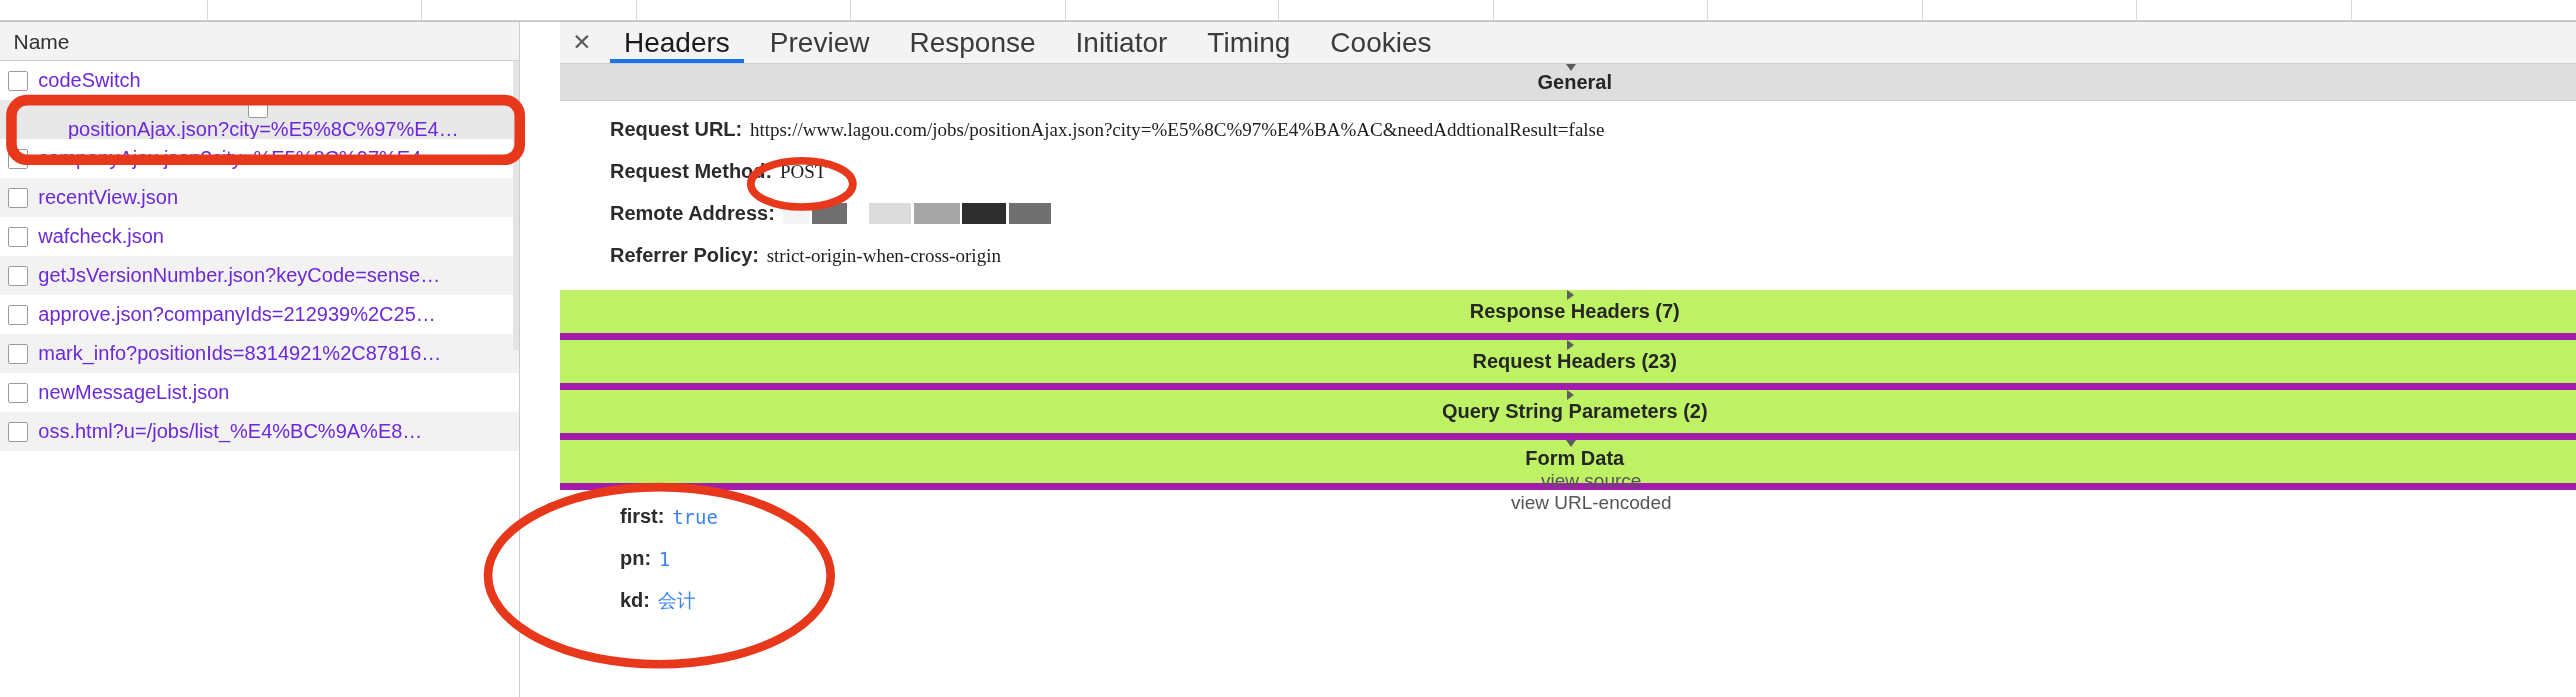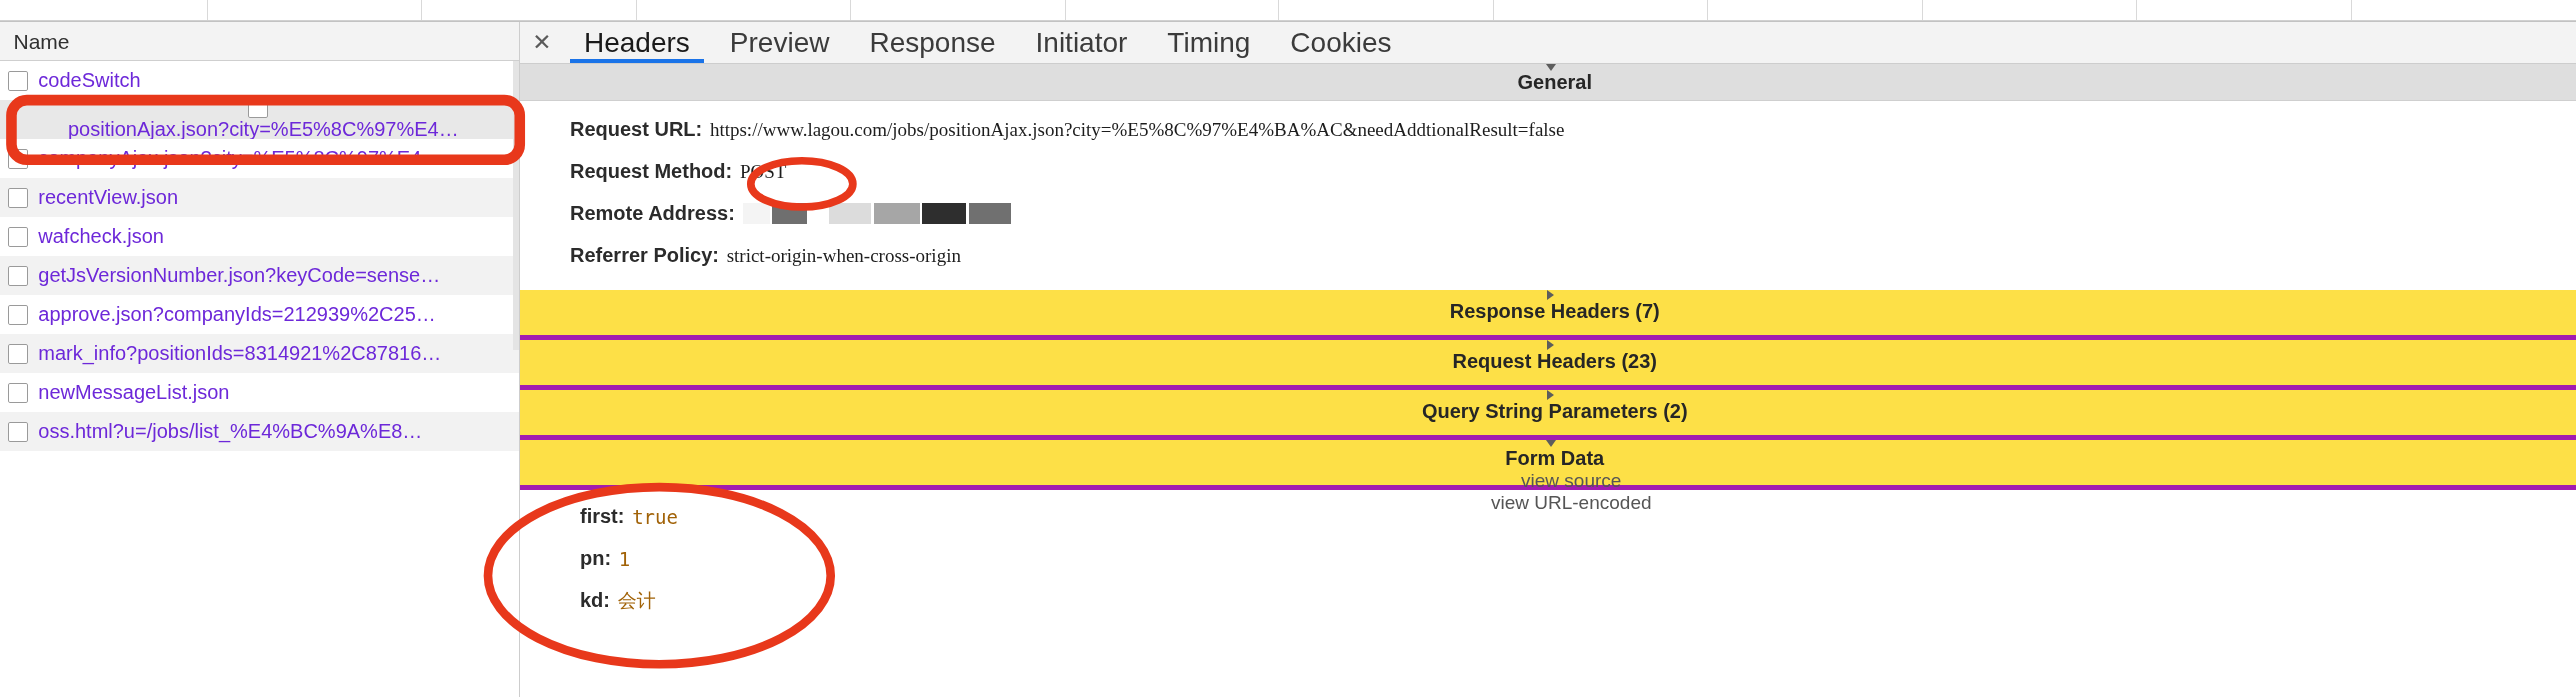--- a/index.html
+++ b/index.html
@@ -41,20 +41,21 @@
   #devtools {
     position: absolute;
     left: 0; top: 21px;
     width: 2576px; height: 676px;
     background: #ffffff;
     z-index: 2;
     display: flex;
     flex-direction: row;
     box-sizing: border-box;
     border-top: 1.9px solid #c2c2c2;
+    gap: 40px;
   }
 
   
   #request-panel {
     width: 520px;
     height: 100%;
     box-sizing: border-box;
     background: #ffffff;
     border-right: 1px solid #cdcdcd;
     position: relative;
@@ -165,22 +166,22 @@
     padding-left: 13.5px;
     box-sizing: border-box;
     font-size: 20px;
     font-weight: bold;
     color: #262626;
     cursor: pointer;
     white-space: nowrap;
     flex-direction: column;
   }
   .section-head.plain {
-    background: #fde047;
-    border-bottom: 5px solid #a21caf;
+    background: #bef264;
+    border-bottom: 7px solid #a21caf;
     height: 50px;
     padding-left: 13.5px;
   }
   .tri {
     display: inline-block;
     width: 0; height: 0;
     margin-right: 7.7px;
     border-left: 5.8px solid transparent;
     border-right: 5.8px solid transparent;
     border-top: 7.7px solid #5d5d5d;
@@ -239,21 +240,21 @@
   #formdata-body { padding: 5.8px 0 9.6px 0; }
   .fd-row {
     display: flex;
     align-items: center;
     min-height: 42px;
     padding-left: 60px;
     font-size: 20px;
     white-space: nowrap;
   }
   .fd-key { font-weight: bold; color: #2b2b2b; margin-right: 7.7px; }
-  .fd-val { color: #a16207; font-family: "DejaVu Sans Mono", monospace; font-size: 19px; }
+  .fd-val { color: #3b82f6; font-family: "DejaVu Sans Mono", monospace; font-size: 19px; }
 
   
   #annotations {
     position: absolute;
     left: 0; top: 0;
     width: 2576px; height: 697px;
     pointer-events: none;
     z-index: 50;
   }
 </style>

